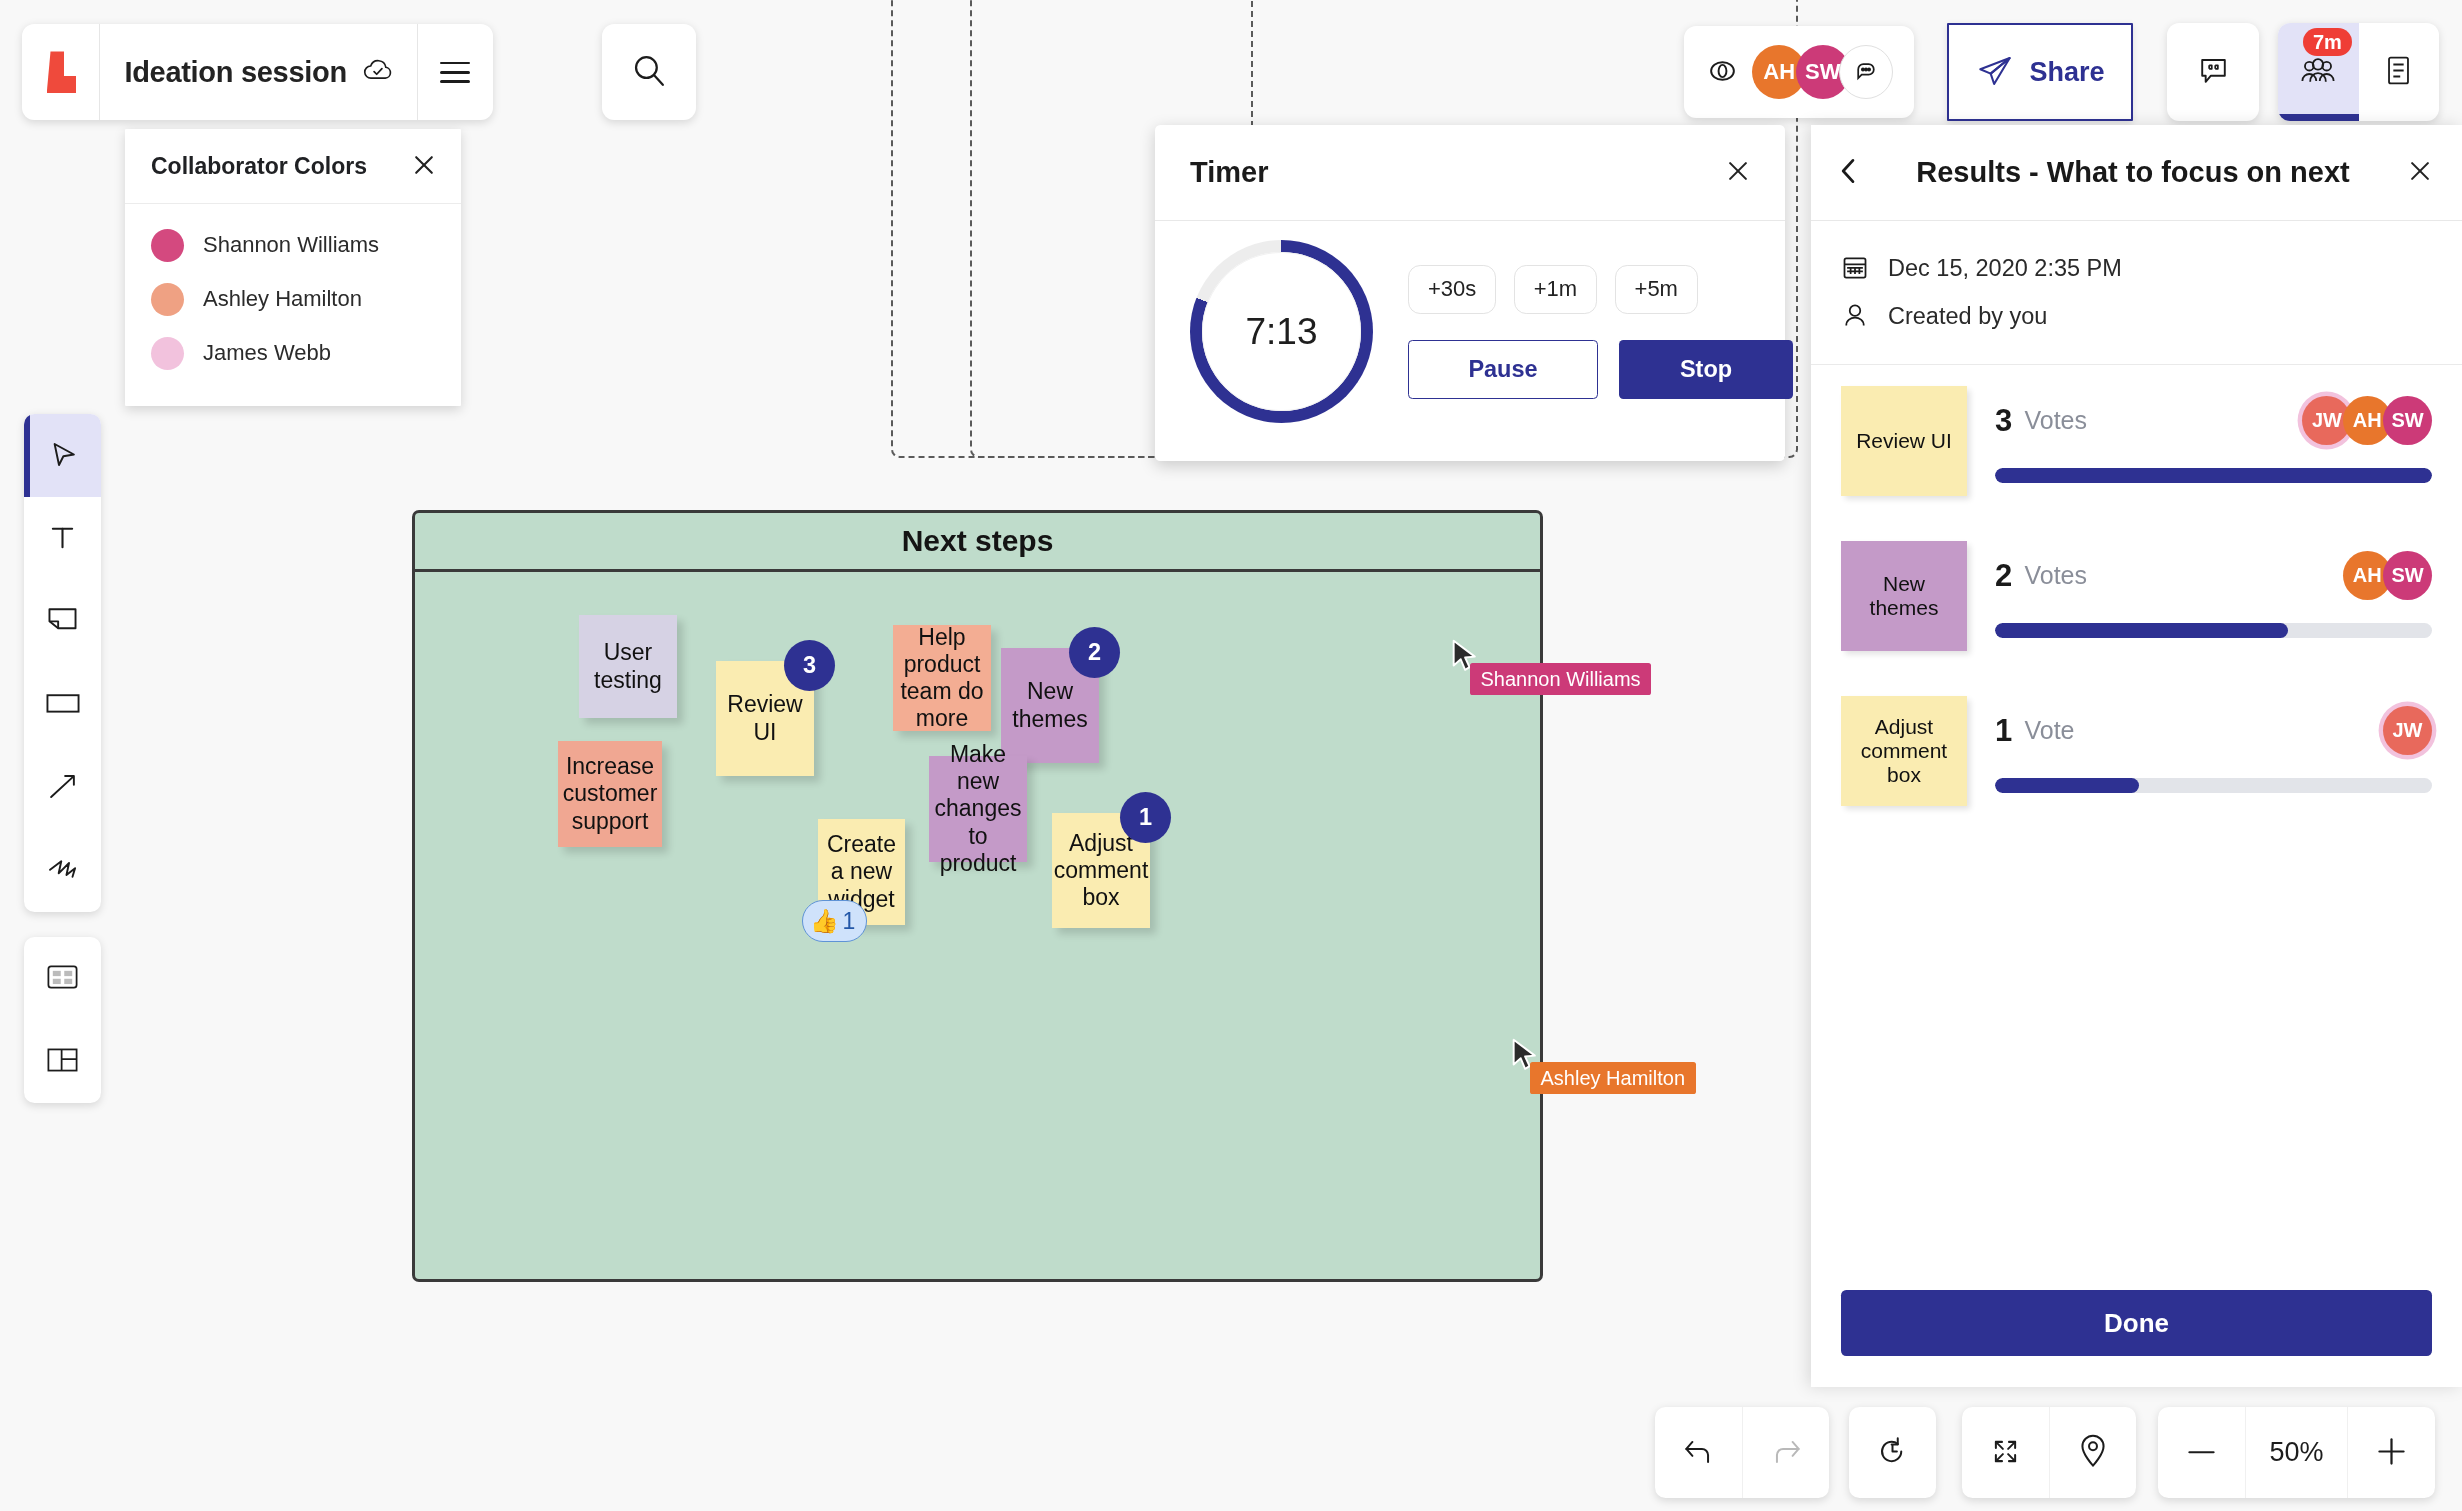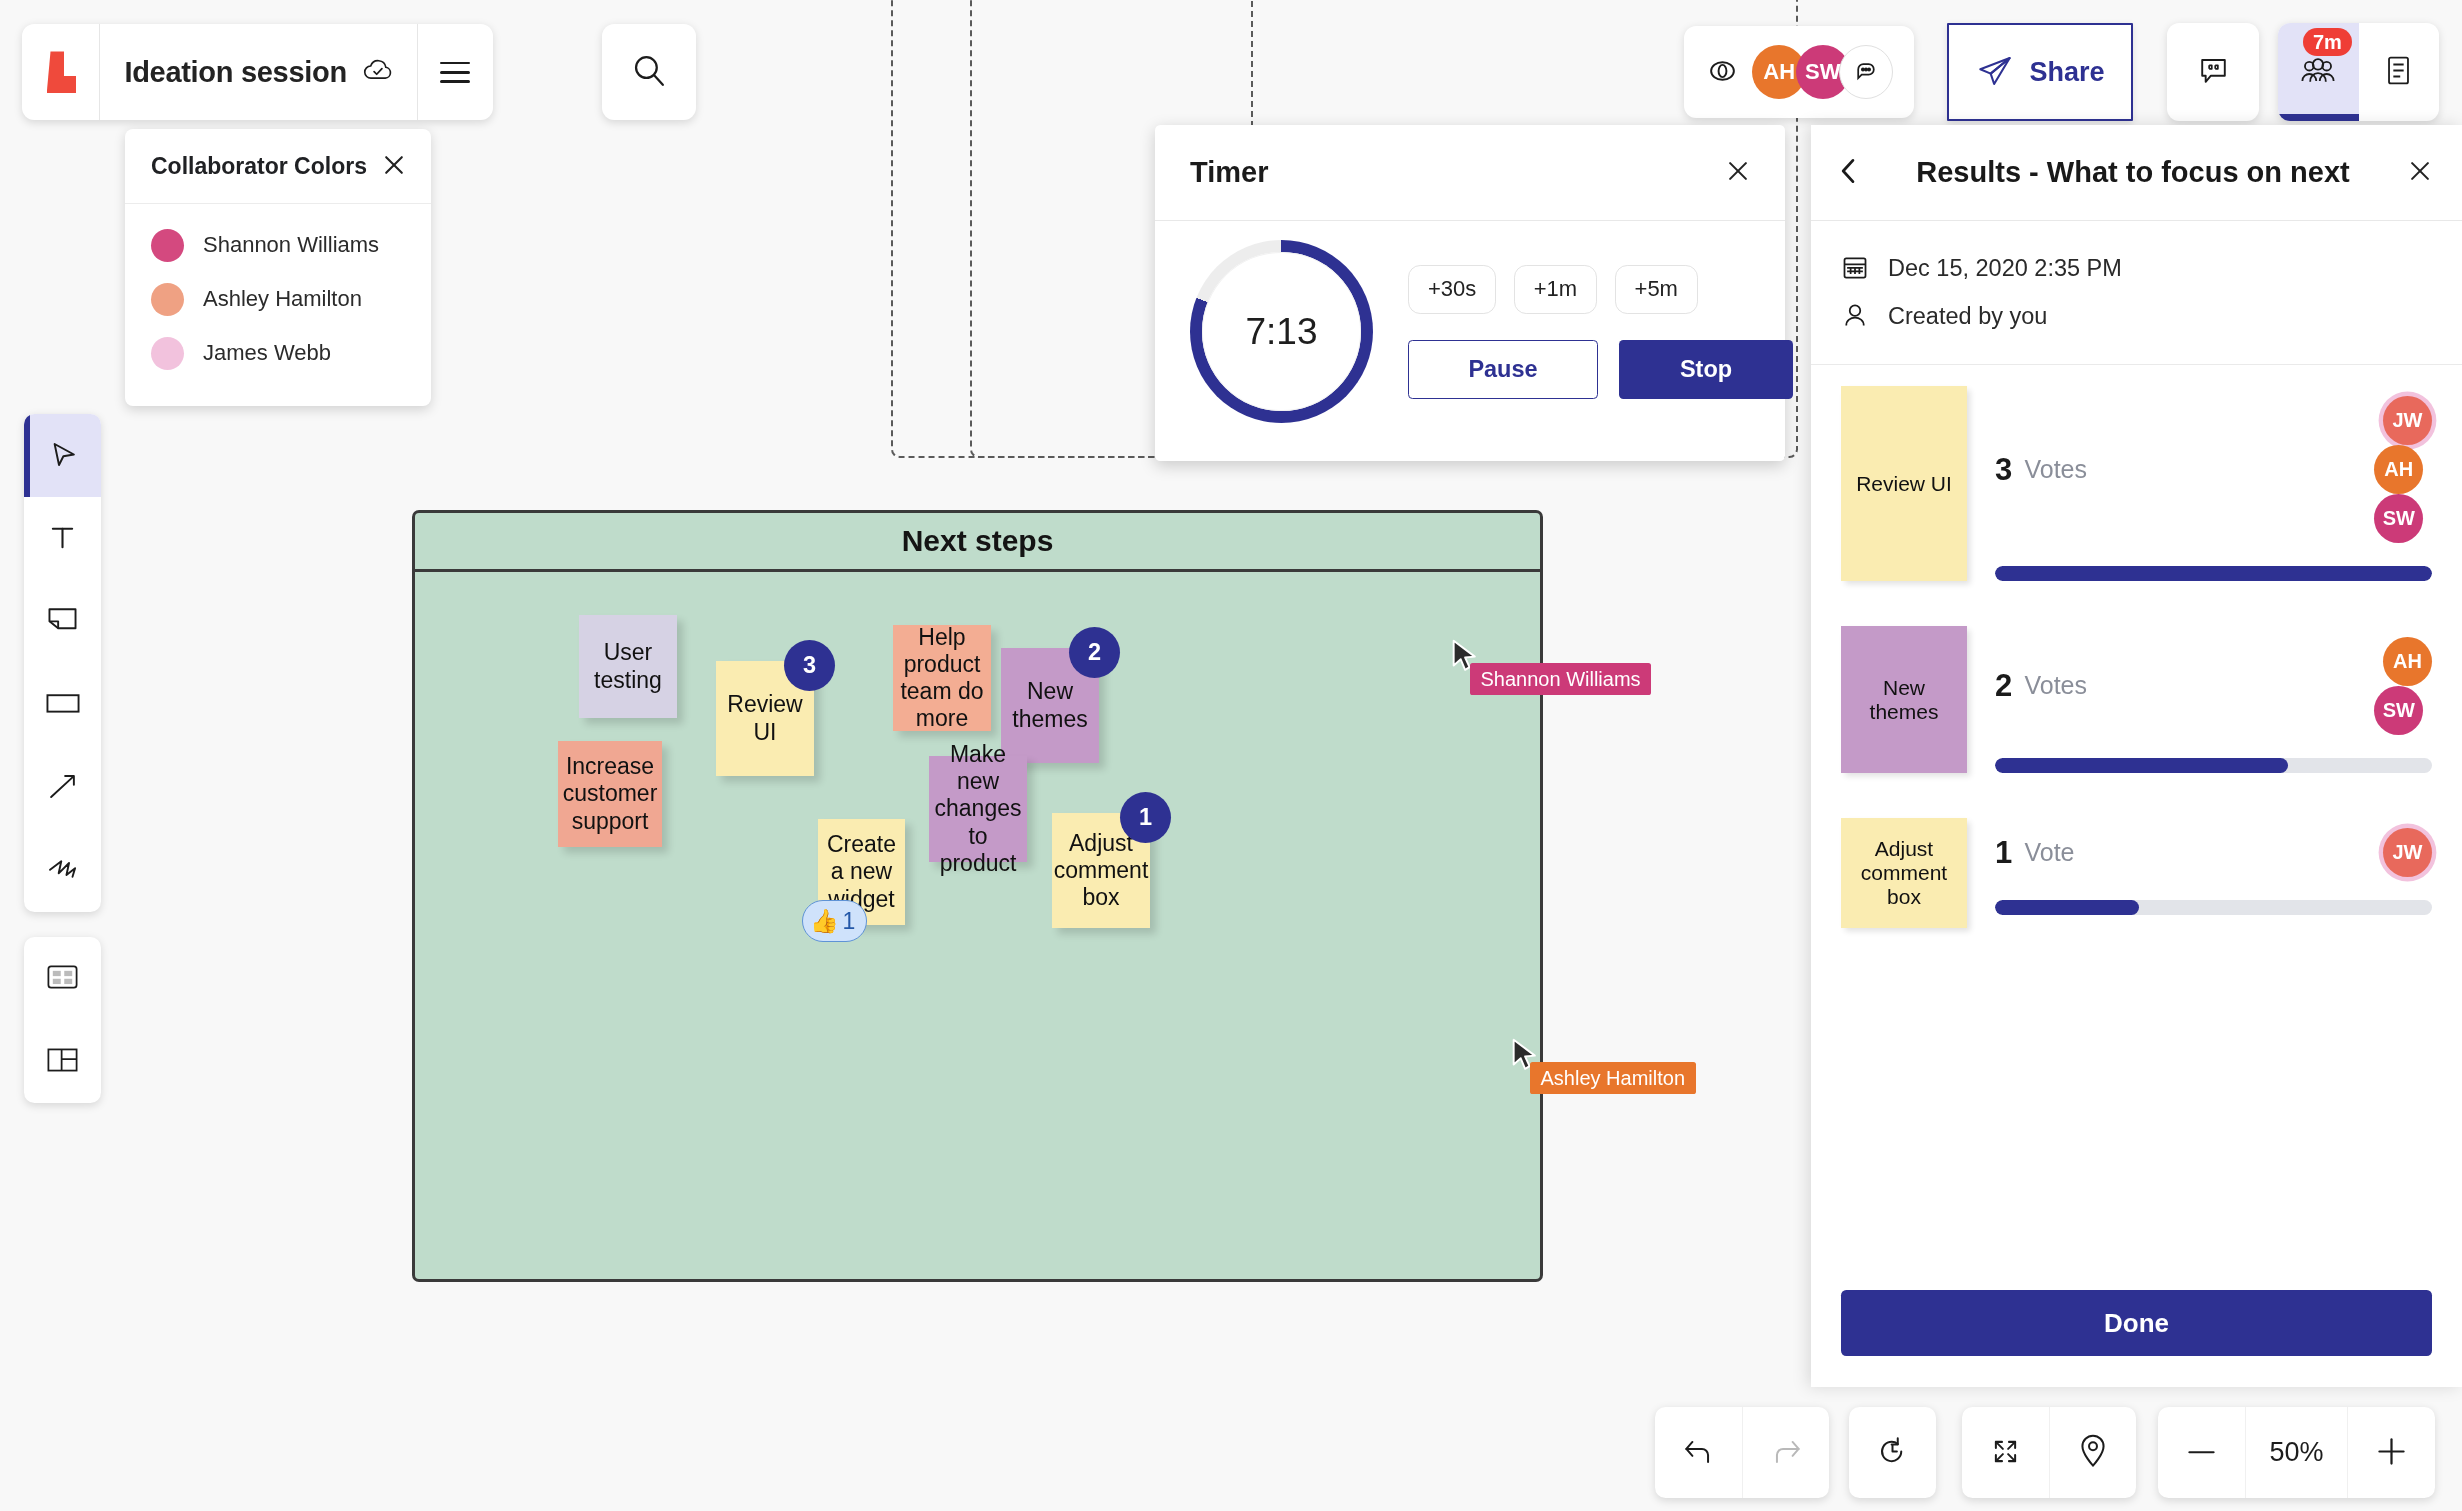--- a/index.html
+++ b/index.html
@@ -37,21 +37,21 @@
                 border-right: 0.9px solid #e6e6e6; }
   #board-title { font-size: 29px; font-weight: 700; color: #232323; letter-spacing:-0.3px; }
   #menu-cell { width: 75px; display:flex; align-items:center; justify-content:center; }
   .hamburger { width:30px; height:21px; display:flex; flex-direction:column; justify-content:space-between; }
   .hamburger span { display:block; height:2.6px; background:#1c1c1c; border-radius:1.7px; }
 
   #search-btn { position:absolute; left:602px; top:24.4px; width:94px; height:96px;
                 display:flex; align-items:center; justify-content:center; }
 
   
-  #collab-panel { position:absolute; left:125px; top:129px; width:306px; border-radius:8px;
+  #collab-panel { position:absolute; left:125px; top:129px; width:336px; border-radius:1px;
                   background:#fff; box-shadow:0 3.5px 12.2px rgba(0,0,0,0.15); }
   #collab-header { height:75px; display:flex; align-items:center; justify-content:space-between;
                    padding: 0 24.4px 0 26px; border-bottom:0.9px solid #ececec; }
   #collab-title { font-size:23px; font-weight:700; color:#202124; }
   .collab-list { padding: 14px 0 26px 0; }
   .collab-row { display:flex; align-items:center; gap:19px; padding: 10.5px 26px; }
   .collab-dot { width:33px; height:33px; border-radius:50%; flex:none; }
   .collab-name { font-size:22px; color:#2b2b2b; }
 
   
@@ -151,21 +151,21 @@
   .meta-text { font-size:23.5px; color:#2a2a2a; }
   #results-list { flex:1; padding: 21px 30px 0 30px; }
   .result-item { display:flex; gap:28px; margin-bottom: 45px; }
   .result-note { width:126px; min-height:110px; display:flex; align-items:center;
                  justify-content:center; text-align:center; font-size:21px; color:#111;
                  box-shadow: 3.5px 3.5px 6.1px rgba(0,0,0,0.12); flex:none; padding: 5.2px; }
   .result-right { flex:1; padding-top: 10.5px; }
   .result-toprow { display:flex; align-items:center; }
   .vote-count { font-size:31px; font-weight:700; color:#1b1b1b; margin-right:12.2px; }
   .vote-word { font-size:25px; color:#8a8e99; }
-  .voter-avatars { margin-left:auto; display:flex;flex-direction:column; }
+  .voter-avatars { margin-left:auto; display:flex; }
   .voter-avatars .avatar { width:49px; height:49px; font-size:20px; }
   .voter-avatars .avatar + .avatar { margin-left:-8.7px; }
   .avatar.ringed { box-shadow: 0 0 0 4.4px #f2c2dd; }
   .bar-track { margin-top:23px; height:15px; background:#e2e4e9; border-radius:7.8px; overflow:hidden; }
   .bar-fill { height:100%; background:#2e3192; border-radius:7.8px; }
   #done-btn { margin: 0 30px 31px 30px; height:66px; background:#2e3192; border-radius:5.2px;
               color:#fff; font-size:26px; font-weight:700;
               display:flex; align-items:center; justify-content:center; }
 
   

